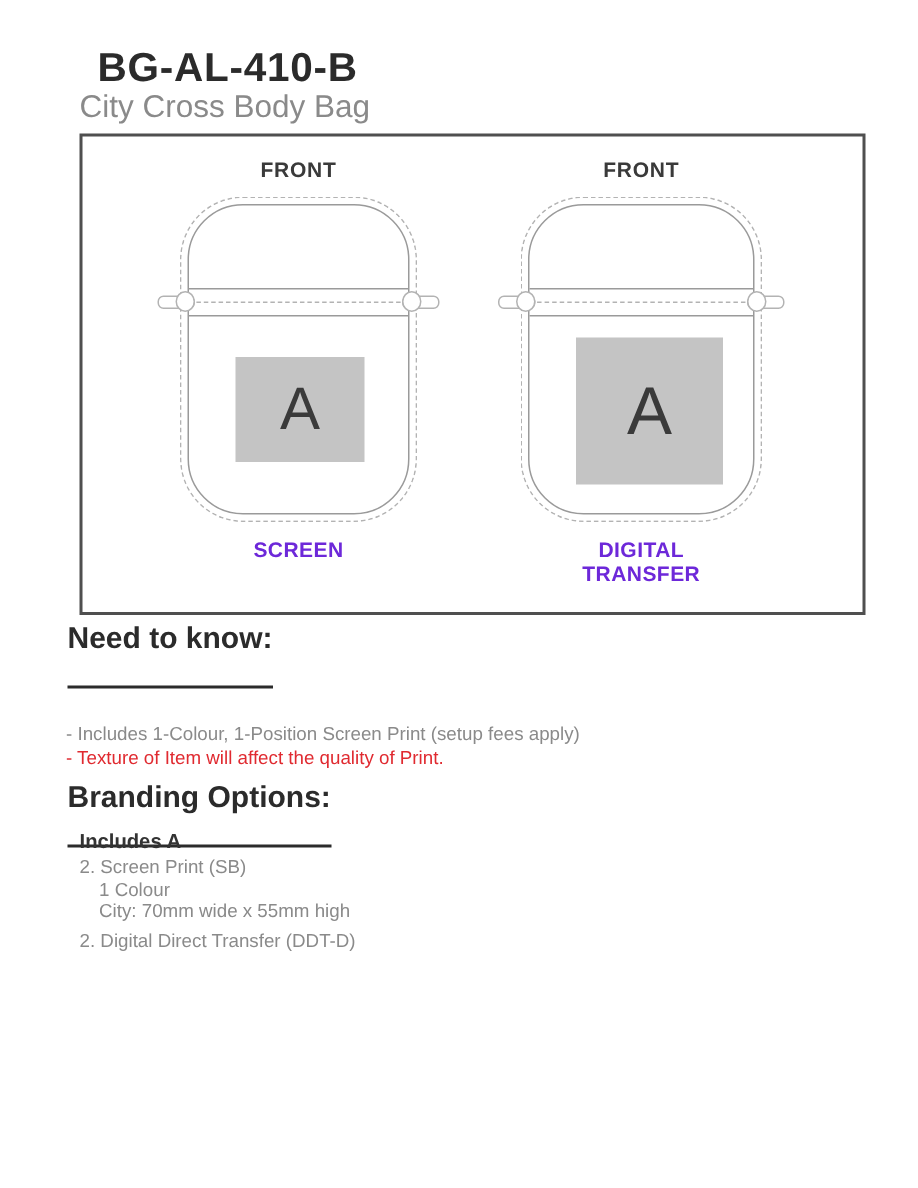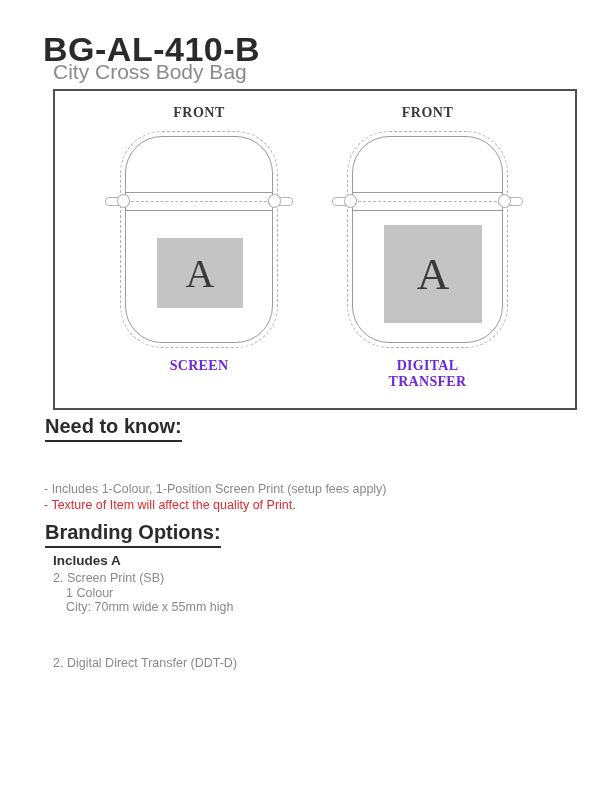--- a/index.html
+++ b/index.html
@@ -5,35 +5,35 @@
   html,body{margin:0;padding:0;background:#ffffff;}
   .page{
     position:relative;
     width:612px;height:792px;
     background:#ffffff;
     font-family:"Liberation Sans", sans-serif;
     overflow:hidden;
   }
   
   .title{
-    position:absolute;left:43px;top:30px;
-    font-size:34px;font-weight:bold;color:#2b2b2b;letter-spacing:0.5px;
+    position:absolute;left:65px;top:30px;
+    font-size:27px;font-weight:bold;color:#2b2b2b;letter-spacing:0.5px;
   }
   .subtitle{
     position:absolute;left:53px;top:60px;
     font-size:21px;color:#8a8a8a;
   }
   
   .diagram-box{
     position:absolute;left:53px;top:89px;
     width:520px;height:317px;
     border:2px solid #4f4f4f;background:#ffffff;
   }
   .bag{
-    position:absolute;top:40px;width:158px;height:217px;font-family:Liberation Serif, serif;
+    position:absolute;top:40px;width:158px;height:217px;
   }
   .bag.bag-left{left:65px;}
   .bag.bag-right{left:292px;width:161px;}
   .front-label{
     position:absolute;top:-26px;left:0;width:100%;
     text-align:center;font-size:14px;font-weight:bold;color:#3a3a3a;letter-spacing:0.5px;
   }
   .bag-outer{
     position:absolute;left:0;top:0;right:0;bottom:0;
     border:1px dashed #b3b3b3;border-radius:42px;
@@ -66,21 +66,21 @@
   .bag-right .print-area{left:37px;top:94px;width:98px;height:98px;font-size:45px;}
   .method-label{
     position:absolute;top:227px;left:50%;transform:translateX(-50%);
     width:110px;text-align:center;
     font-size:14px;font-weight:bold;color:#6d28d9;line-height:16px;letter-spacing:0.3px;
   }
   
   .section-heading{
     position:absolute;left:45px;
     font-size:20px;font-weight:bold;color:#2b2b2b;
-    border-bottom:2px solid #2b2b2b;padding-bottom:2px;
+    border-bottom:2px solid #2b2b2b;padding-bottom:19px;
   }
   .h-need{top:415px;}
   .h-brand{top:521px;}
   .note-gray{
     position:absolute;left:44px;top:445px;
     font-size:12.5px;color:#8a8a8a;line-height:13px;margin-top:38px;
   }
   .note-red{
     position:absolute;left:44px;top:458px;
     font-size:12.5px;color:#e02a30;line-height:13px;margin-top:41px;
@@ -88,21 +88,21 @@
   
   .position-label{
     position:absolute;left:53px;top:553px;
     font-size:13.5px;font-weight:bold;color:#333333;
   }
   .option{
     position:absolute;left:53px;
     font-size:12.5px;color:#8a8a8a;line-height:14.5px;
   }
   .opt-1{top:571px;}
-  .opt-2{top:656px;}
+  .opt-2{top:620px;}
   .option .sub{padding-left:13px;}
 </style>
 </head>
 <body>
 
 <div class="page">
 
   <div class="title">BG-AL-410-B</div>
   <div class="subtitle">City Cross Body Bag</div>
 

